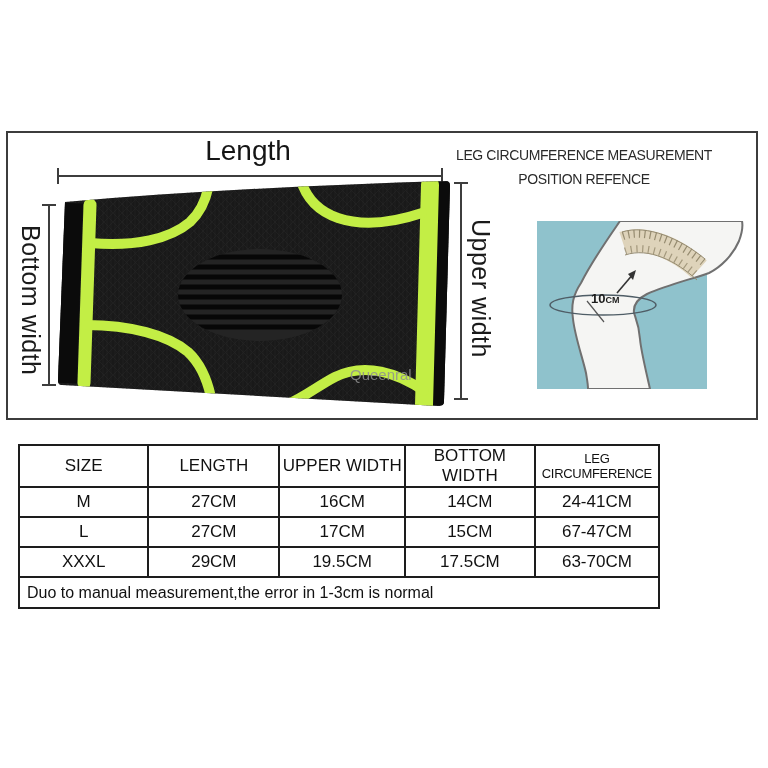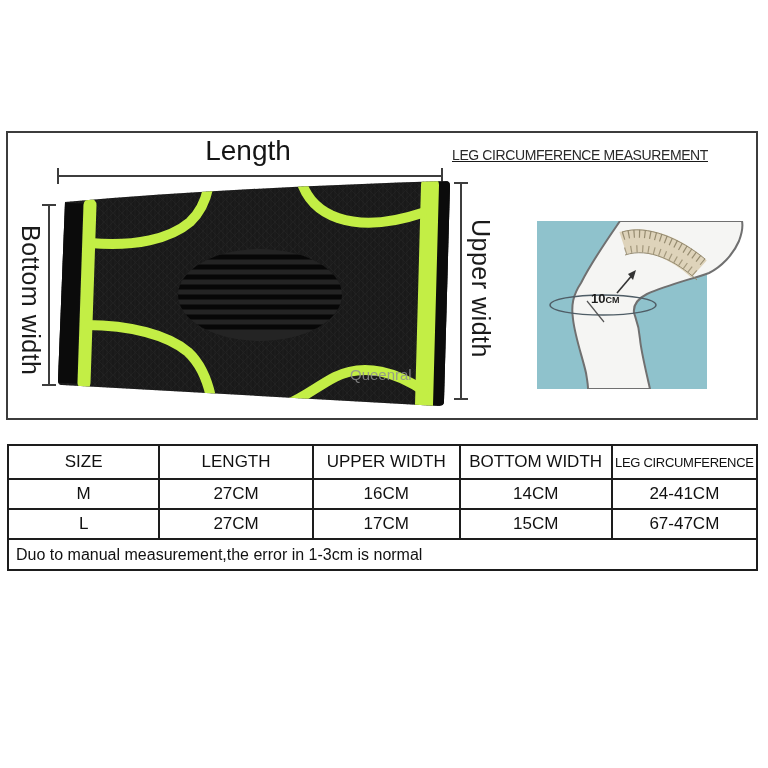--- a/index.html
+++ b/index.html
@@ -12,27 +12,27 @@
   .measures{position:absolute;left:0;top:0;width:748px;height:285px;}
   .sleeve-svg{position:absolute;left:42px;top:44px;width:400px;height:232px;}
   .len-label{position:absolute;left:120px;top:2px;width:240px;text-align:center;
              font-size:28px;color:#151515;}
   .vlabel{position:absolute;writing-mode:vertical-rl;text-orientation:mixed;
           font-size:25px;color:#1a1a1a;letter-spacing:0.5px;}
   .bw-label{left:8px;top:92px;height:160px;}
   .uw-label{left:458px;top:86px;height:150px;}
 
   
-  .guide{position:absolute;left:444px;top:10px;width:296px;text-align:left;text-decoration:underline;}
+  .guide{position:absolute;left:428px;top:10px;width:296px;text-align:center;}
   .guide-line{font-size:14px;letter-spacing:-0.4px;color:#2a2a2a;line-height:24px;white-space:nowrap;}
   .guide-red{font-size:14px;font-weight:bold;letter-spacing:-0.5px;color:#d92b22;line-height:24px;white-space:nowrap;}
   .leg-svg{position:absolute;left:529px;top:88px;width:210px;height:168px;}
 
   
-  .size-table{position:absolute;left:7px;top:444px;width:751px;border-collapse:collapse;
+  .size-table{position:absolute;left:18px;top:444px;width:642px;border-collapse:collapse;
               table-layout:fixed;}
   .size-table th,.size-table td{border:2px solid #1d1d1d;text-align:center;
               font-weight:normal;font-size:17px;color:#111;padding:0;}
   .size-table th{height:32px;}
   .size-table td{height:28px;}
   .size-table th.narrow{font-size:13px;letter-spacing:-0.3px;}
   .size-table td.note-cell{text-align:left;font-size:16px;height:29px;padding-left:7px;margin-left:24px;}
 </style>
 </head>
 <body>
@@ -108,20 +108,21 @@
         <text x="300" y="203" font-size="15" fill="#909090" opacity="0.85" font-family="Liberation Sans, sans-serif">Queenral</text>
       </g>
     </svg>
 
     <div class="len-label">Length</div>
     <div class="vlabel bw-label">Bottom width</div>
     <div class="vlabel uw-label">Upper width</div>
 
     <div class="guide">
       <div class="guide-line">LEG CIRCUMFERENCE MEASUREMENT</div>
+      <div class="guide-line">POSITION REFENCE</div>
     </div>
 
     <svg class="leg-svg" viewBox="0 0 210 168">
       <rect x="0" y="0" width="170" height="168" fill="#8fc2cc"></rect>
 
       <path d="M83 0 C72 16,55 40,44 62 C36 74,34 84,36 98 C38 116,46 138,49 152
                C50 158,51 163,51 168 L113 168 C109 150,104 130,103 118
                C102 104,99 98,97 92 C96 84,100 78,110 73 C130 64,155 58,172 52
                C184 46,196 34,202 20 C205 12,206 5,205 0 Z" fill="#f5f5f3" stroke="#707070" stroke-width="2" stroke-linejoin="round"></path>
 
@@ -168,18 +169,25 @@
         <td>24-41CM</td>
       </tr>
       <tr>
         <td>L</td>
         <td>27CM</td>
         <td>17CM</td>
         <td>15CM</td>
         <td>67-47CM</td>
       </tr>
       <tr>
+        <td>XXXL</td>
+        <td>29CM</td>
+        <td>19.5CM</td>
+        <td>17.5CM</td>
+        <td>63-70CM</td>
+      </tr>
+      <tr>
         <td class="note-cell" colspan="5">Duo to manual measurement,the error in 1-3cm is normal</td>
       </tr>
     </tbody>
   </table>
 
 </div>
 
 </body></html>

